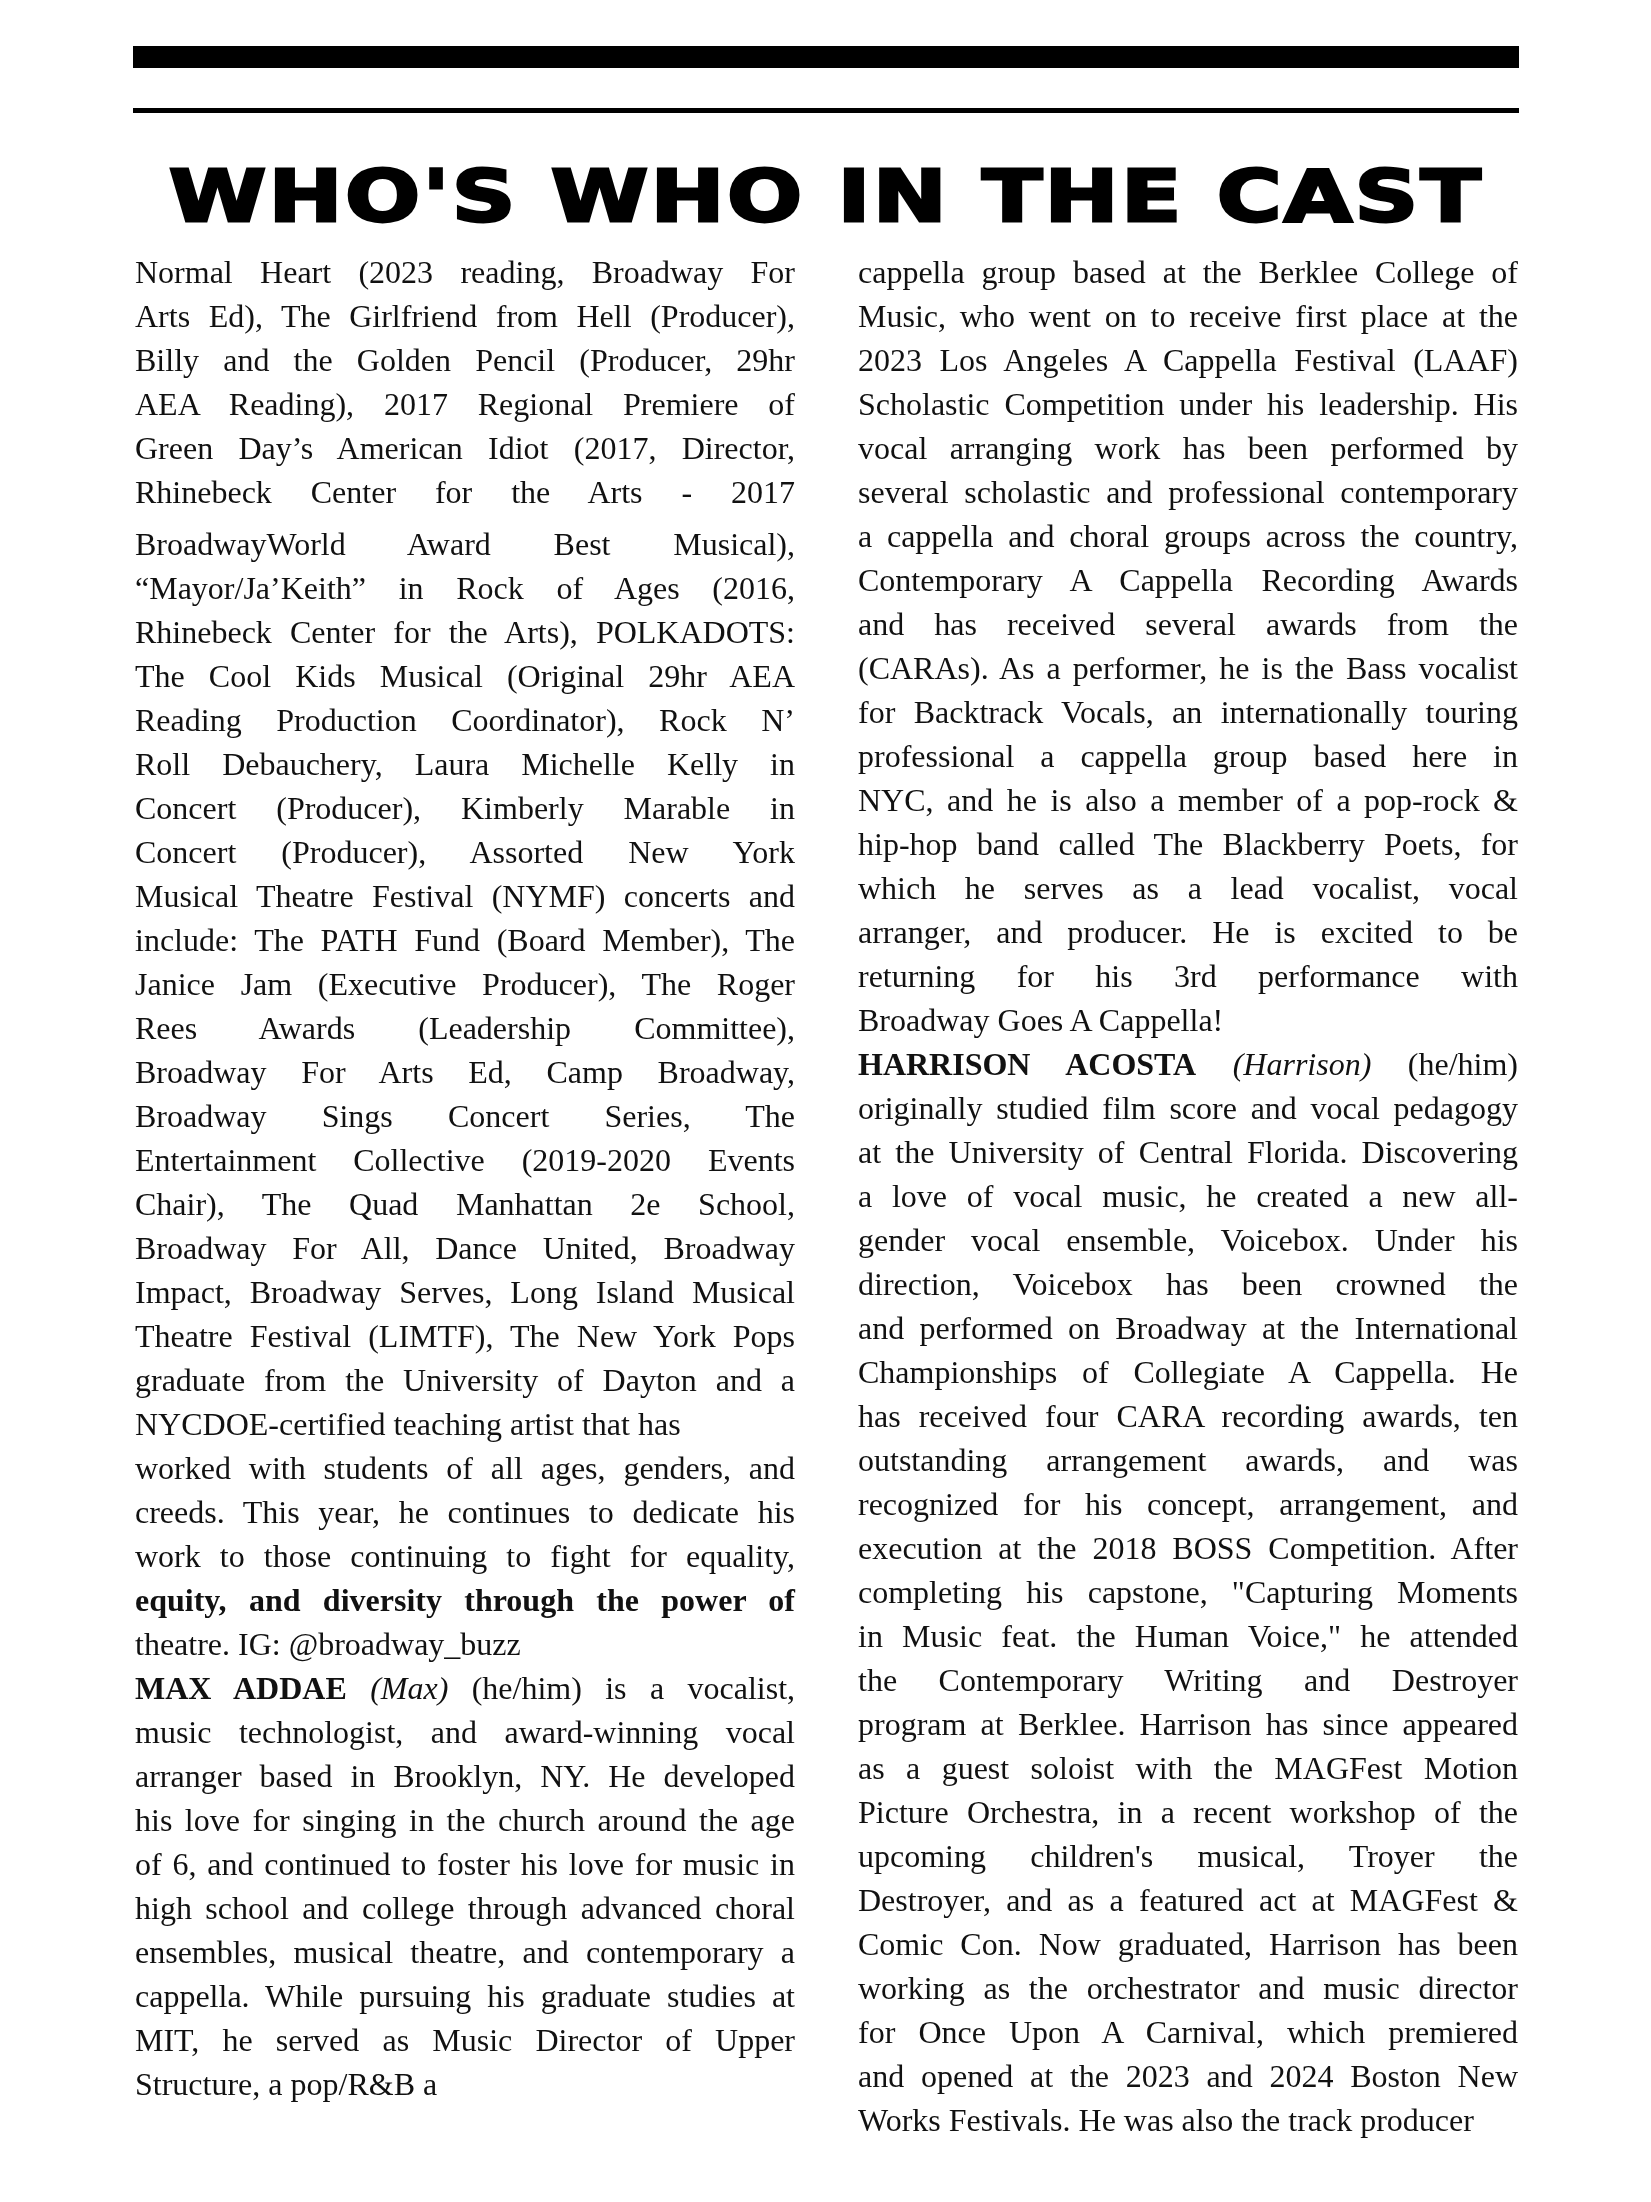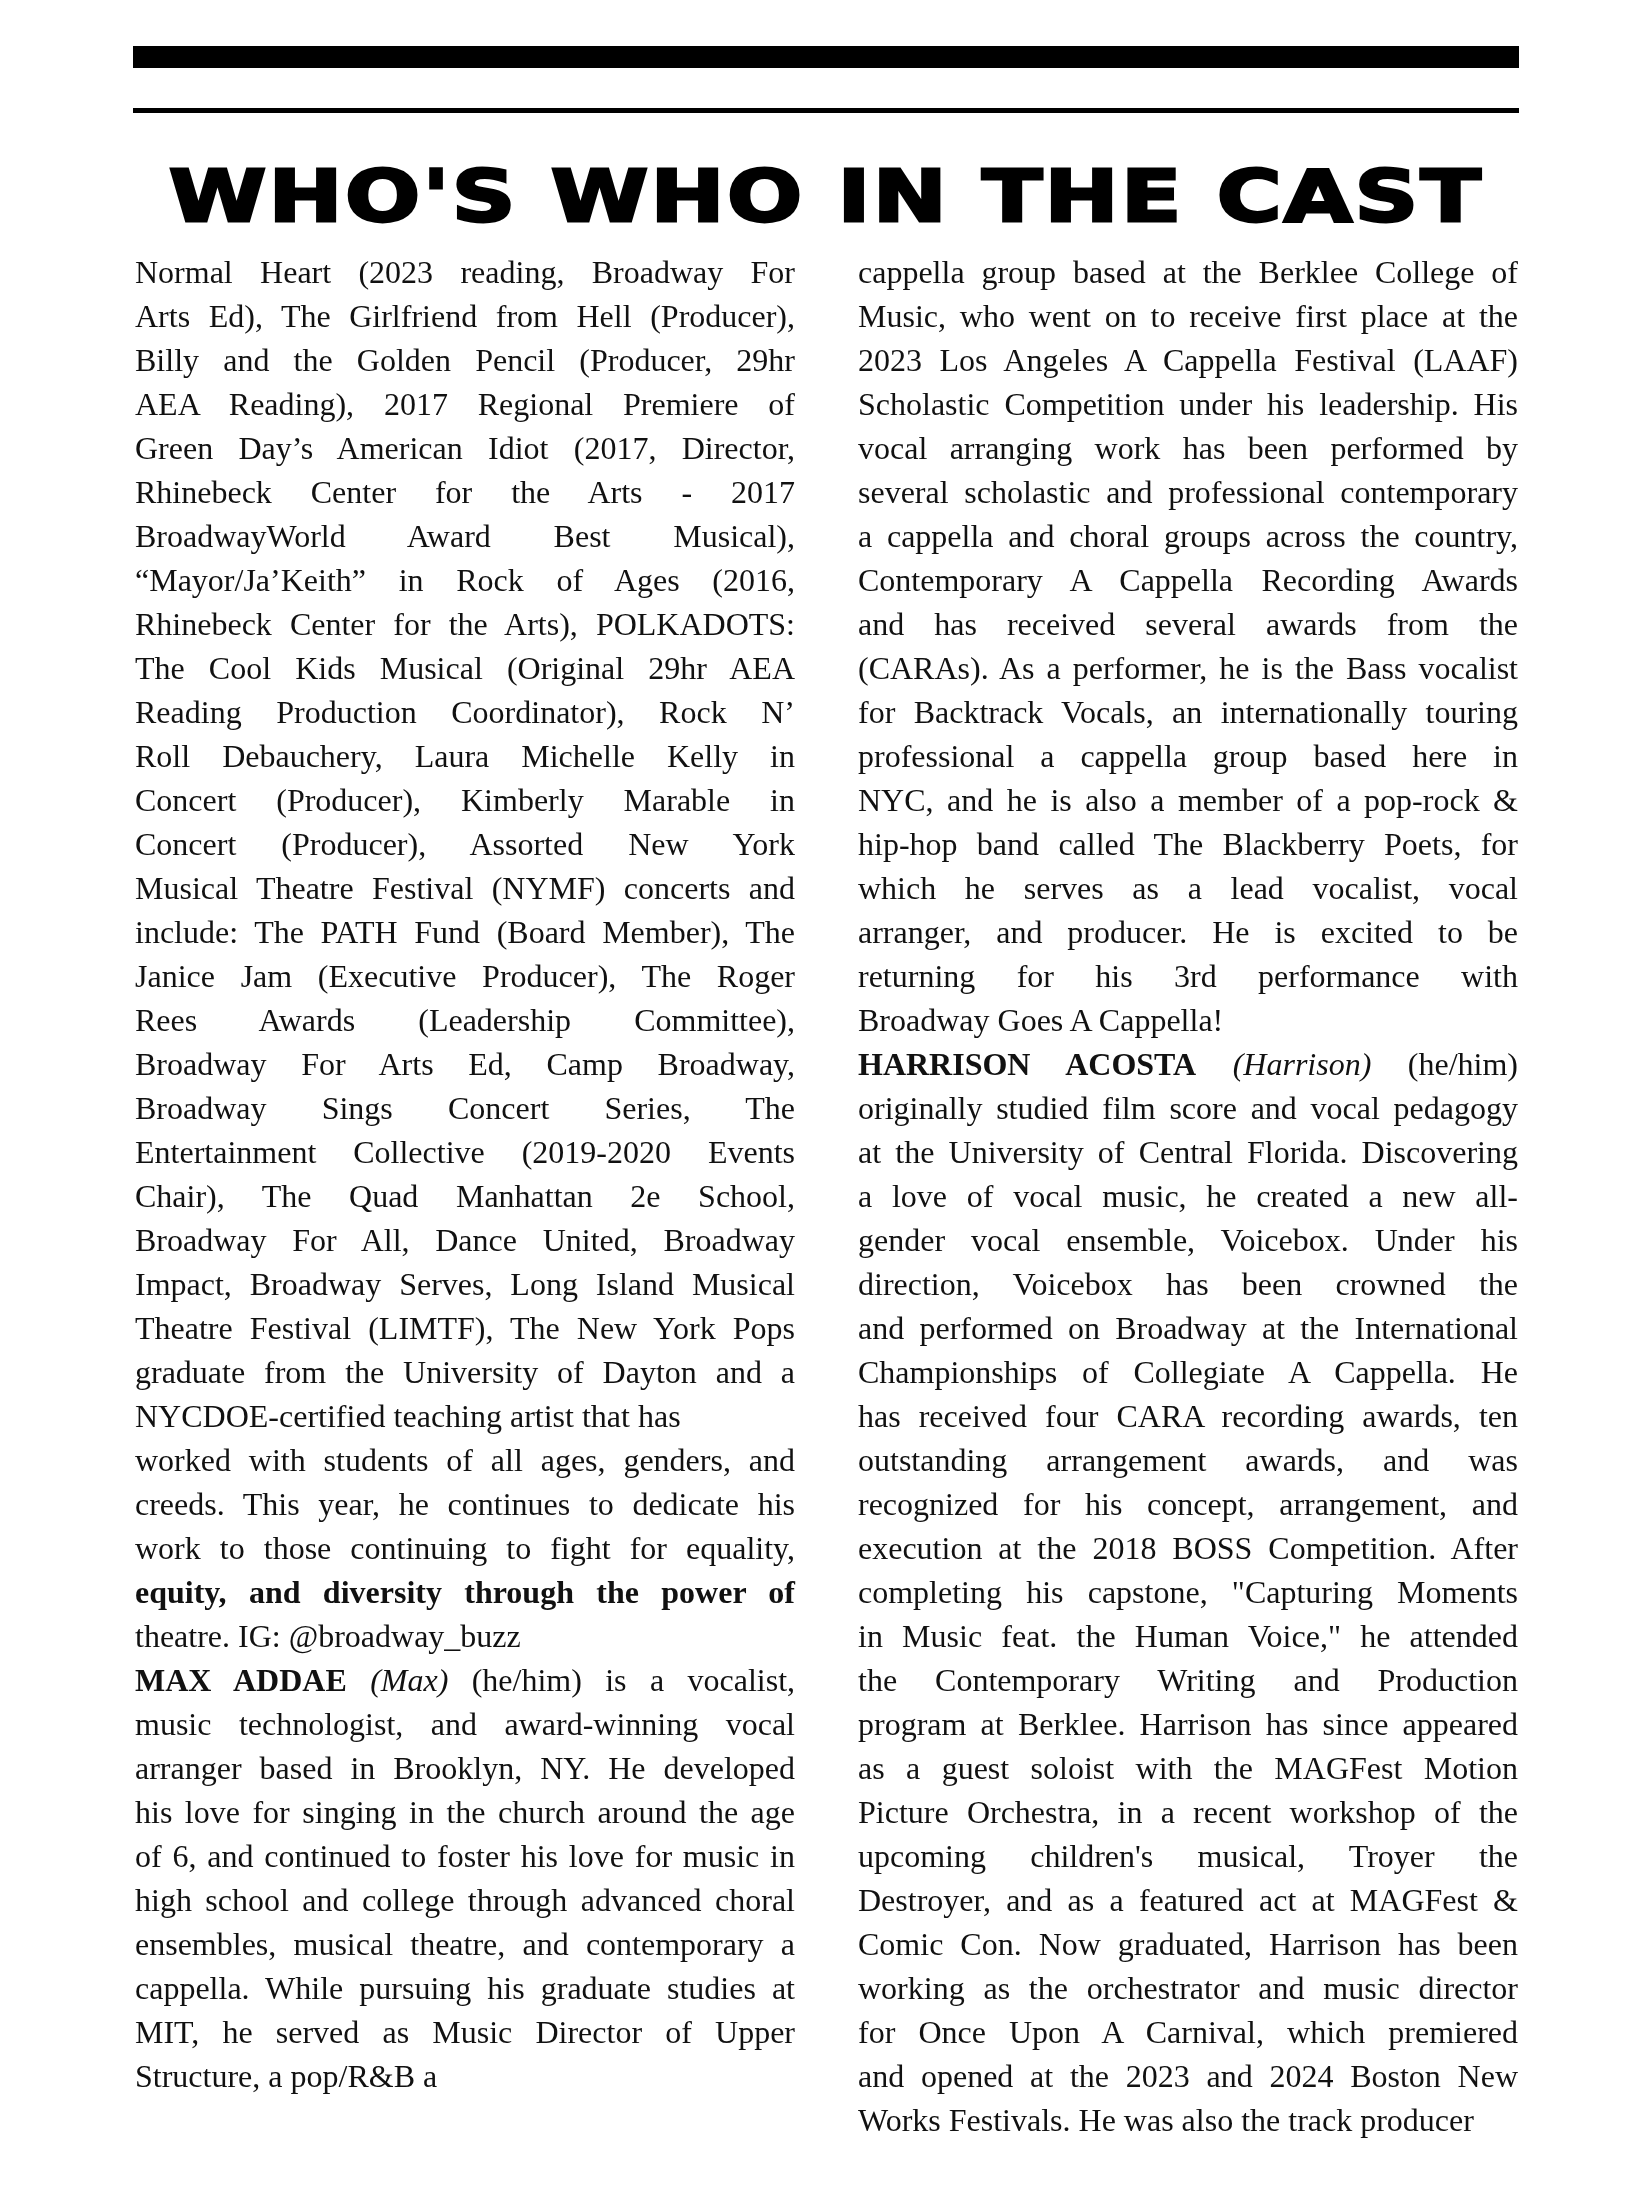--- a/index.html
+++ b/index.html
@@ -37,21 +37,21 @@
   <span>WHO'S WHO IN THE CAST</span>
 </h1>
 
 <div class="col left" id="left-col">
     <div class="line" style="white-space: nowrap; width: 660px;"><span>Normal Heart (2023 reading, Broadway For</span></div>
     <div class="line" style="white-space: nowrap; width: 660px;"><span>Arts Ed), The Girlfriend from Hell (Producer),</span></div>
     <div class="line" style="white-space: nowrap; width: 660px;"><span>Billy and the Golden Pencil (Producer, 29hr</span></div>
     <div class="line" style="white-space: nowrap; width: 660px;"><span>AEA Reading), 2017 Regional Premiere of</span></div>
     <div class="line" style="white-space: nowrap; width: 660px;"><span>Green Day’s American Idiot (2017, Director,</span></div>
     <div class="line" style="white-space: nowrap; width: 660px;"><span>Rhinebeck Center for the Arts - 2017</span></div>
-    <div class="line" style="white-space: nowrap; width: 660px;"><span>BroadwayWorld Award Best Musical),</span></div>
+    <div class="line" style="white-space: nowrap; width: 660px; margin-top: 8px;"><span>BroadwayWorld Award Best Musical),</span></div>
     <div class="line" style="white-space: nowrap; width: 660px;"><span>“Mayor/Ja’Keith” in Rock of Ages (2016,</span></div>
     <div class="line" style="white-space: nowrap; width: 660px;"><span>Rhinebeck Center for the Arts), POLKADOTS:</span></div>
     <div class="line" style="white-space: nowrap; width: 660px;"><span>The Cool Kids Musical (Original 29hr AEA</span></div>
     <div class="line" style="white-space: nowrap; width: 660px;"><span>Reading Production Coordinator), Rock N’</span></div>
     <div class="line" style="white-space: nowrap; width: 660px;"><span>Roll Debauchery, Laura Michelle Kelly in</span></div>
     <div class="line" style="white-space: nowrap; width: 660px;"><span>Concert (Producer), Kimberly Marable in</span></div>
     <div class="line" style="white-space: nowrap; width: 660px;"><span>Concert (Producer), Assorted New York</span></div>
     <div class="line" style="white-space: nowrap; width: 660px;"><span>Musical Theatre Festival (NYMF) concerts and</span></div>
     <div class="line" style="white-space: nowrap; width: 660px;"><span>include: The PATH Fund (Board Member), The</span></div>
     <div class="line" style="white-space: nowrap; width: 660px;"><span>Janice Jam (Executive Producer), The Roger</span></div>
@@ -107,21 +107,21 @@
     <div class="line" style="white-space: nowrap; width: 660px;"><span>gender vocal ensemble, Voicebox. Under his</span></div>
     <div class="line" style="white-space: nowrap; width: 660px;"><span>direction, Voicebox has been crowned the</span></div>
     <div class="line" style="white-space: nowrap; width: 660px;"><span>and performed on Broadway at the International</span></div>
     <div class="line" style="white-space: nowrap; width: 660px;"><span>Championships of Collegiate A Cappella. He</span></div>
     <div class="line" style="white-space: nowrap; width: 660px;"><span>has received four CARA recording awards, ten</span></div>
     <div class="line" style="white-space: nowrap; width: 660px;"><span>outstanding arrangement awards, and was</span></div>
     <div class="line" style="white-space: nowrap; width: 660px;"><span>recognized for his concept, arrangement, and</span></div>
     <div class="line" style="white-space: nowrap; width: 660px;"><span>execution at the 2018 BOSS Competition. After</span></div>
     <div class="line" style="white-space: nowrap; width: 660px;"><span>completing his capstone, "Capturing Moments</span></div>
     <div class="line" style="white-space: nowrap; width: 660px;"><span>in Music feat. the Human Voice," he attended</span></div>
-    <div class="line" style="white-space: nowrap; width: 660px;"><span>the Contemporary Writing and Production</span></div>
+    <div class="line" style="white-space: nowrap; width: 660px;"><span>the Contemporary Writing and Destroyer</span></div>
     <div class="line" style="white-space: nowrap; width: 660px;"><span>program at Berklee. Harrison has since appeared</span></div>
     <div class="line" style="white-space: nowrap; width: 660px;"><span>as a guest soloist with the MAGFest Motion</span></div>
     <div class="line" style="white-space: nowrap; width: 660px;"><span>Picture Orchestra, in a recent workshop of the</span></div>
     <div class="line" style="white-space: nowrap; width: 660px;"><span>upcoming children's musical, Troyer the</span></div>
     <div class="line" style="white-space: nowrap; width: 660px;"><span>Destroyer, and as a featured act at MAGFest &amp;</span></div>
     <div class="line" style="white-space: nowrap; width: 660px;"><span>Comic Con. Now graduated, Harrison has been</span></div>
     <div class="line" style="white-space: nowrap; width: 660px;"><span>working as the orchestrator and music director</span></div>
     <div class="line" style="white-space: nowrap; width: 660px;"><span>for Once Upon A Carnival, which premiered</span></div>
     <div class="line" style="white-space: nowrap; width: 660px;"><span>and opened at the 2023 and 2024 Boston New</span></div>
     <div class="line last" style="white-space: nowrap; width: 660px;"><span>Works Festivals. He was also the track producer</span></div>

